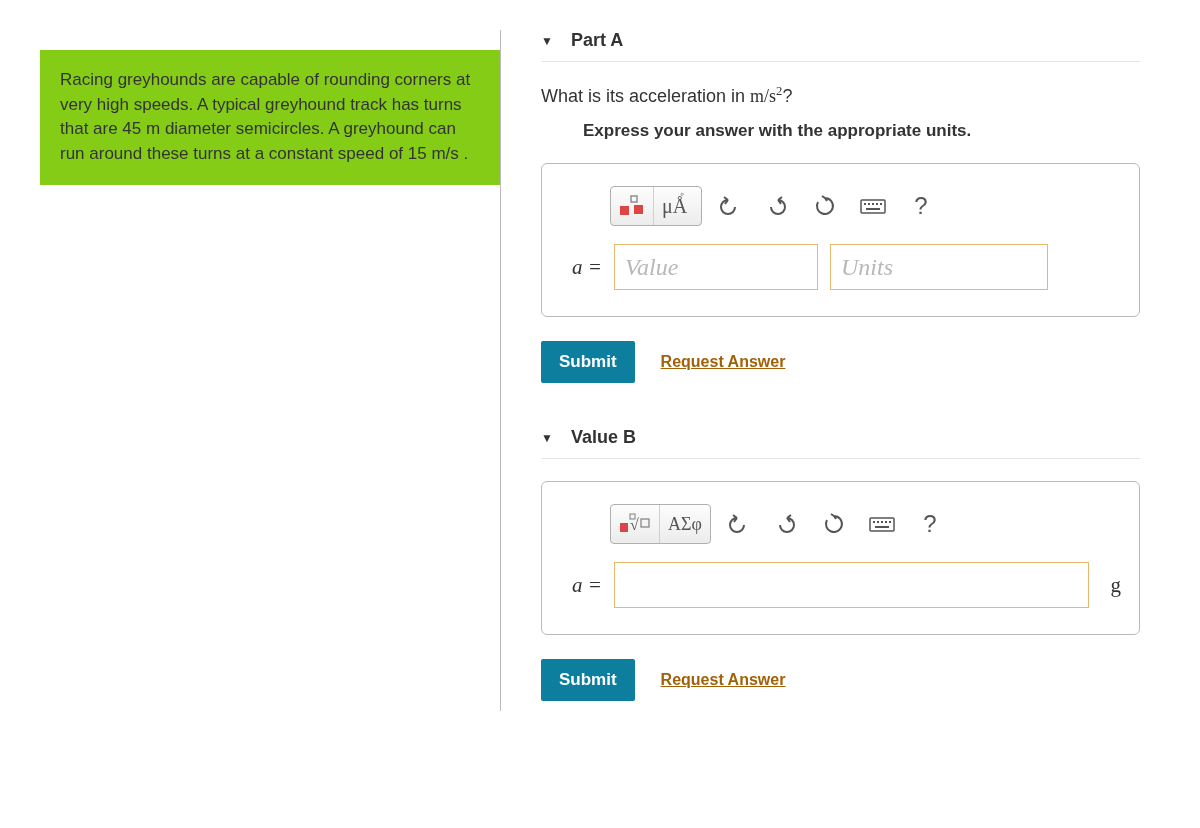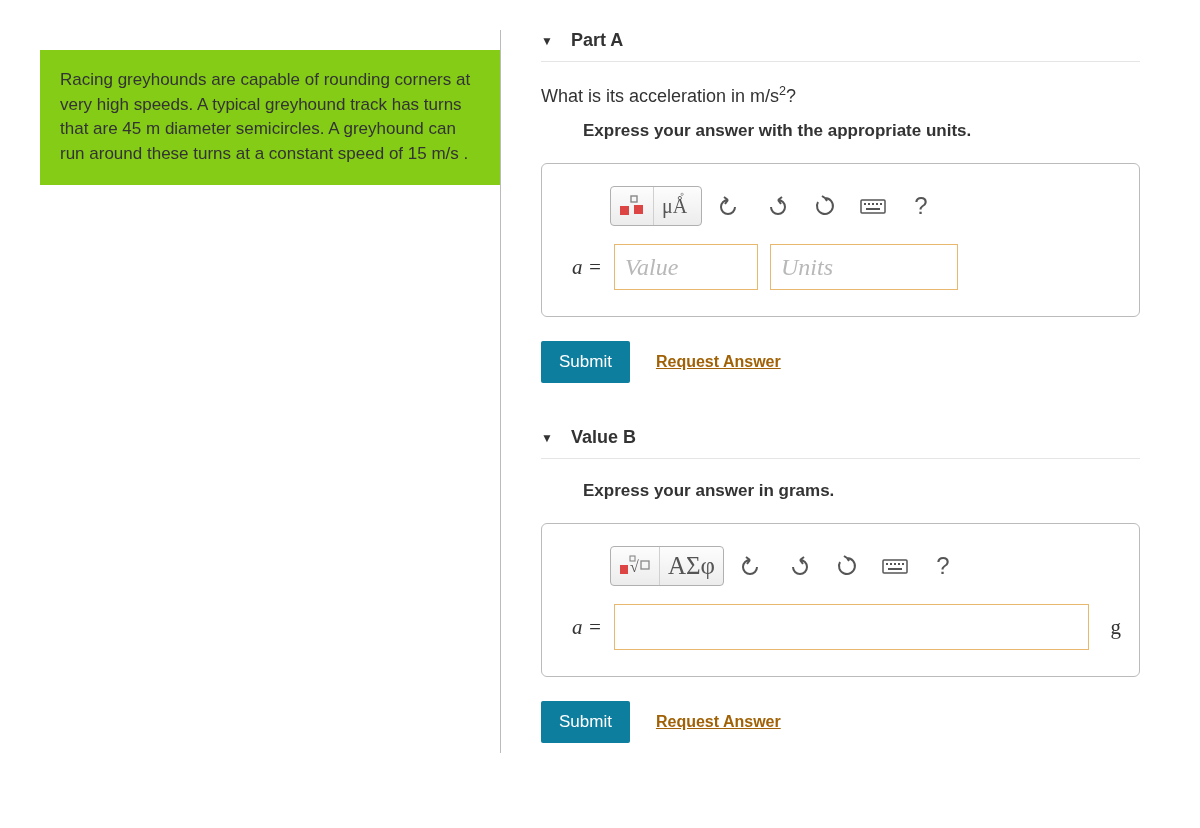--- a/index.html
+++ b/index.html
@@ -111,22 +111,22 @@
   .val-input, .unit-input, .plain-input {
     border: 1px solid #e8b86f;
     height: 46px;
     font-size: 24px;
     font-family: 'Times New Roman', serif;
     font-style: italic;
     padding: 0 10px;
     color: #333;
     background: #fff;
   }
-  .val-input { width: 144px; font-family: Liberation Serif, serif; }
-  .unit-input { width: 188px; }
+  .val-input { width: 204px; font-family: Liberation Serif, serif; }
+  .unit-input { width: 218px; }
   .plain-input { flex: 1; font-style: normal; }
   .val-input::placeholder, .unit-input::placeholder { color: #b8b8b8; font-style: italic; }
   .suffix-unit {
     font-family: 'Times New Roman', serif;
     font-size: 21px;
     margin-left: 10px;
   }
   .action-row {
     display: flex;
     align-items: center;
@@ -134,29 +134,30 @@
     margin-bottom: 44px;
   }
   .submit-btn {
     background: #0d7e9e;
     color: #fff;
     border: none;
     padding: 11px 18px;
     font-size: 17px;
     border-radius: 2px;
     cursor: pointer;
+    font-weight: bold;
   }
   .req-link {
     color: #a16207;
     text-decoration: underline;
     font-weight: bold;
     font-size: 16px;
     cursor: pointer;
   }
-  .mathspan { font-family: Liberation Sans, sans-serif; }
+  .mathspan { font-family: Liberation Serif, serif; }
   .frac-sup { font-size: 0.7em; vertical-align: super; }
 </style>
 </head>
 <body>
 
 <div class="container">
   <div class="left-col">
     <div class="problem-box">Racing greyhounds are capable of rounding corners at very high speeds. A typical greyhound track has turns that are 45  m diameter semicircles. A greyhound can run around these turns at a constant speed of 15  m/s .</div>
   </div>
 
@@ -224,34 +225,33 @@
     <div class="action-row">
       <button class="submit-btn">Submit</button>
       <a class="req-link">Request Answer</a>
     </div>
 
     <div class="part-header">
       <span class="tri">▼</span>
       <span class="title">Value B</span>
     </div>
 
-    <div class="instruction">Express your answer in grams.</div>
 
     <div class="answer-box">
       <div class="toolbar">
         <div class="tb-group">
           <div class="tb-btn">
             <svg width="32" height="22" viewBox="0 0 32 22">
               <rect x="1" y="10" width="8" height="9" fill="#d44"></rect>
               <text x="11" y="17" font-size="16" font-family="Times New Roman" fill="#555">√</text>
               <rect x="22" y="6" width="8" height="8" fill="none" stroke="#888" stroke-width="1.3"></rect>
               <rect x="11" y="1" width="5" height="5" fill="none" stroke="#888" stroke-width="1.1"></rect>
             </svg>
           </div>
-          <div class="tb-btn" style="font-family:'Times New Roman',serif;font-size:25px;">ΑΣφ</div>
+          <div class="tb-btn" style="font-family:'Times New Roman',serif;font-size:18px;">ΑΣφ</div>
         </div>
         <div class="tb-btn" style="border:none;background:none;">
           <svg width="22" height="20" viewBox="0 0 22 20">
               <path d="M12 4 A7 7 0 1 1 5 11 M12 4 l4 -3 M12 4 l3 4" fill="none" stroke="#555" stroke-width="2" transform="scale(-1,1) translate(-22,0)"></path>
             </svg>
         </div>
         <div class="tb-btn" style="border:none;background:none;">
           <svg width="22" height="20" viewBox="0 0 22 20">
               <path d="M12 4 A7 7 0 1 1 5 11 M12 4 l4 -3 M12 4 l3 4" fill="none" stroke="#555" stroke-width="2"></path>
             </svg>

